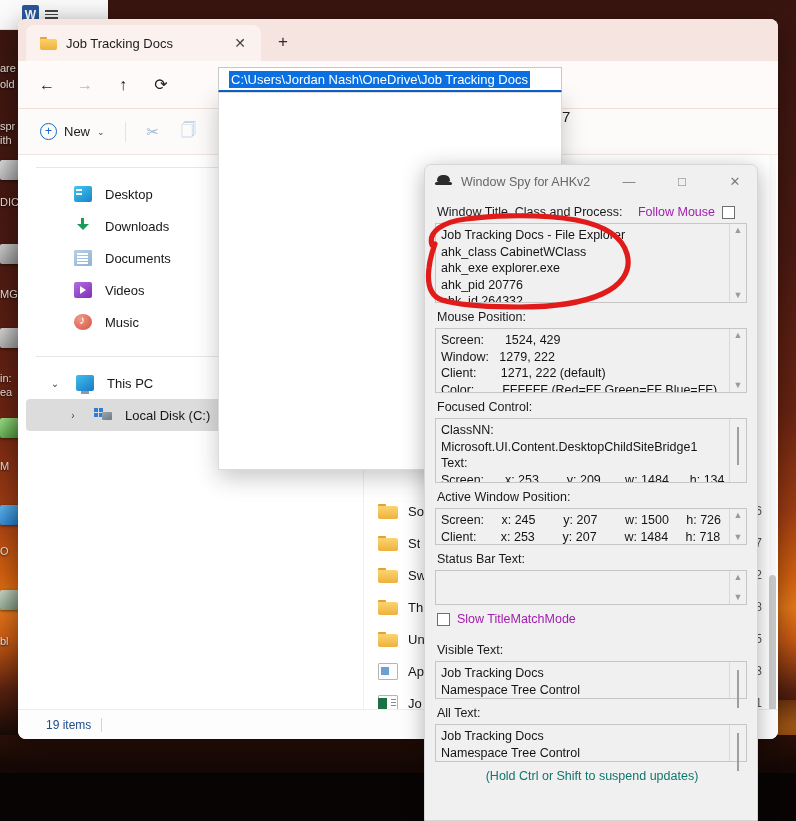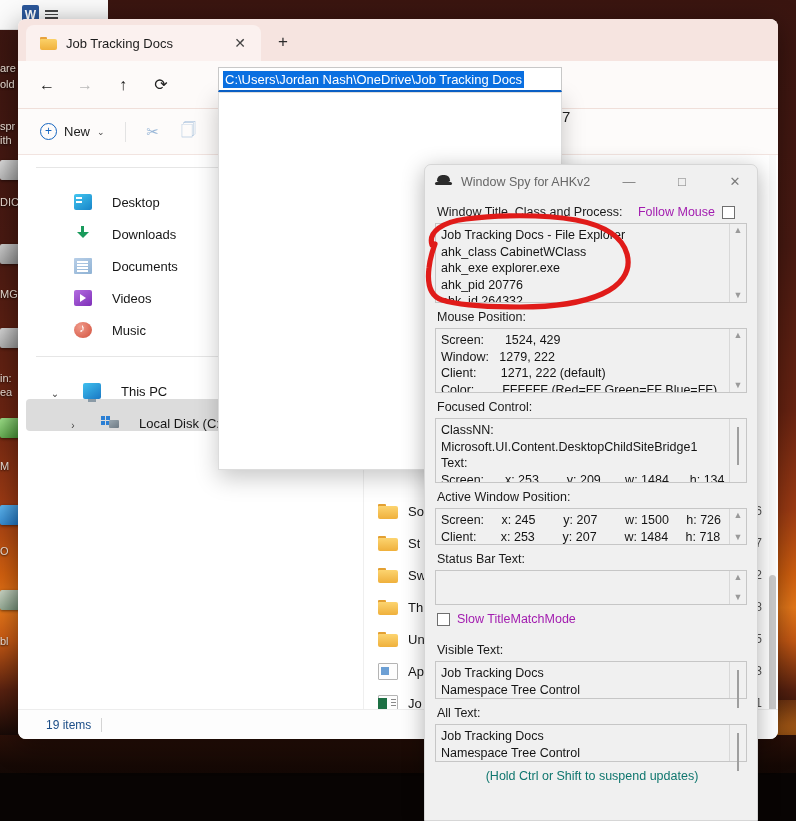--- a/index.html
+++ b/index.html
@@ -141,22 +141,22 @@
   #explorer-body { display: flex; height: calc(100% - 42px - 48px - 46px - 30px); }
 
   #nav-pane {
     width: 345px; background: #ffffff; padding-top: 8px;
     position: relative; overflow: hidden;
   }
   #nav-divider-top {
     height: 1px; background: #e6e6e6; margin: 4px 18px 10px 18px;
   }
   .nav-item {
-    display: flex; align-items: flex-end; height: 32px; padding-left: 48px;
-    font-size: 13px; color: #161616; gap: 20px; border-radius: 4px;
+    display: flex; align-items: center; height: 32px; padding-left: 48px;
+    font-size: 13px; color: #161616; gap: 13px; border-radius: 4px;
     margin: 0 8px;
   }
   .nav-item.selected { background: #dcdcdc; }
   .nav-chev {
     width: 16px; font-size: 10px; color: #444; flex: 0 0 16px; text-align: center;
     margin-left: -27px; margin-right: 0;
   }
   .ni-icon { width: 18px; height: 16px; flex: 0 0 18px; position: relative; }
   .ni-label { white-space: nowrap; }
 
@@ -233,21 +233,21 @@
     height: 30px; background: #fdfdfd; border-top: 1px solid #ededed;
     display: flex; align-items: center; padding-left: 28px; gap: 10px;
     font-size: 12px; color: #1b4d87;
   }
   #status-sep { width: 1px; height: 14px; background: #d4d4d4; }
 
   
   #address-bar {
     position: absolute; left: 218px; top: 67px; width: 344px; height: 25px;
     background: #ffffff; border: 1px solid #c8c8c8; border-bottom: 2px solid #0a5fc4;
-    display: flex; align-items: center; padding: 0 4px; z-index: 40;
+    display: flex; align-items: center; padding: 0 10px; z-index: 40;
   }
   #address-text {
     background: #0a6fe0; color: #ffffff; font-size: 13px;
     padding: 1px 2px; white-space: nowrap;
   }
   #address-dropdown {
     position: absolute; left: 218px; top: 92px; width: 344px; height: 378px;
     background: #ffffff; border: 1px solid #dcdcdc;
     box-shadow: 0 8px 22px rgba(0,0,0,.22); z-index: 39;
   }

